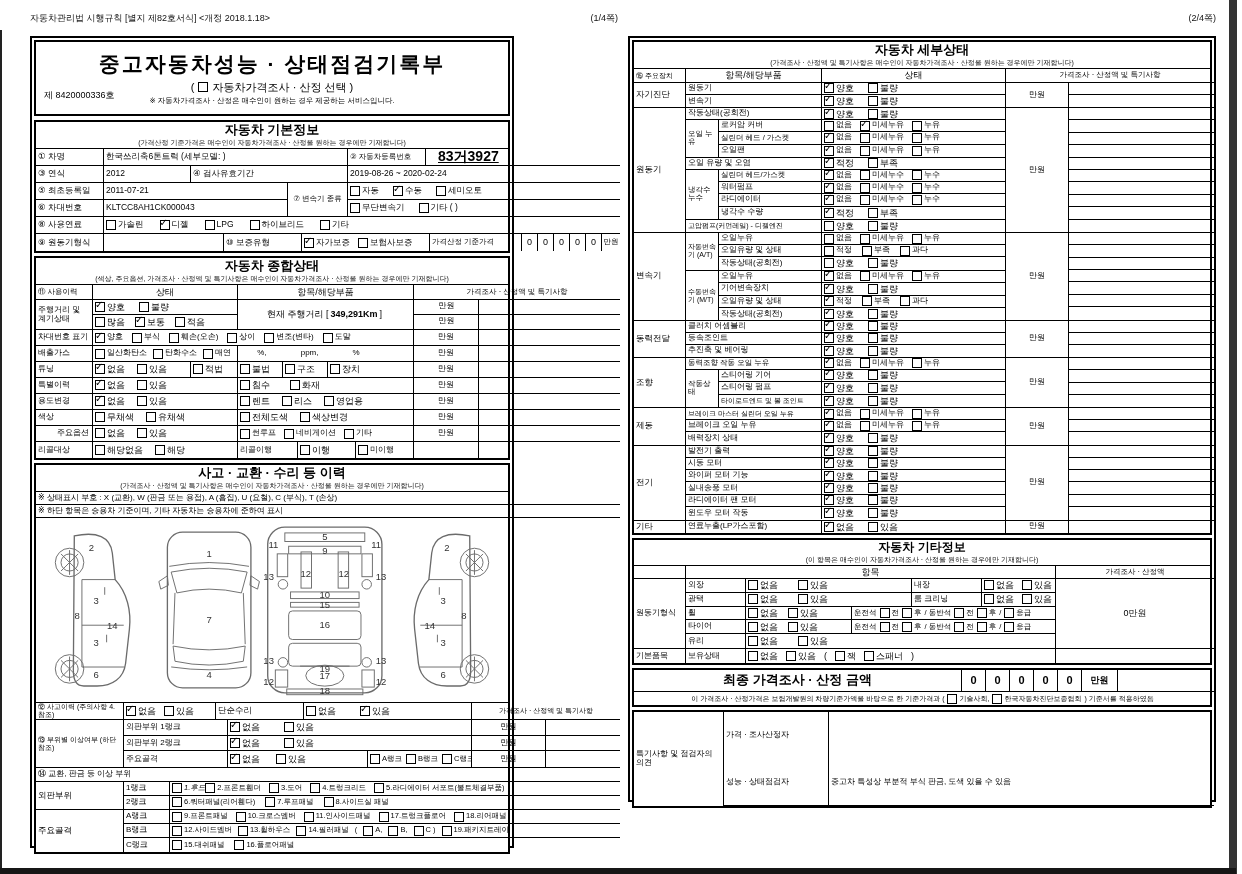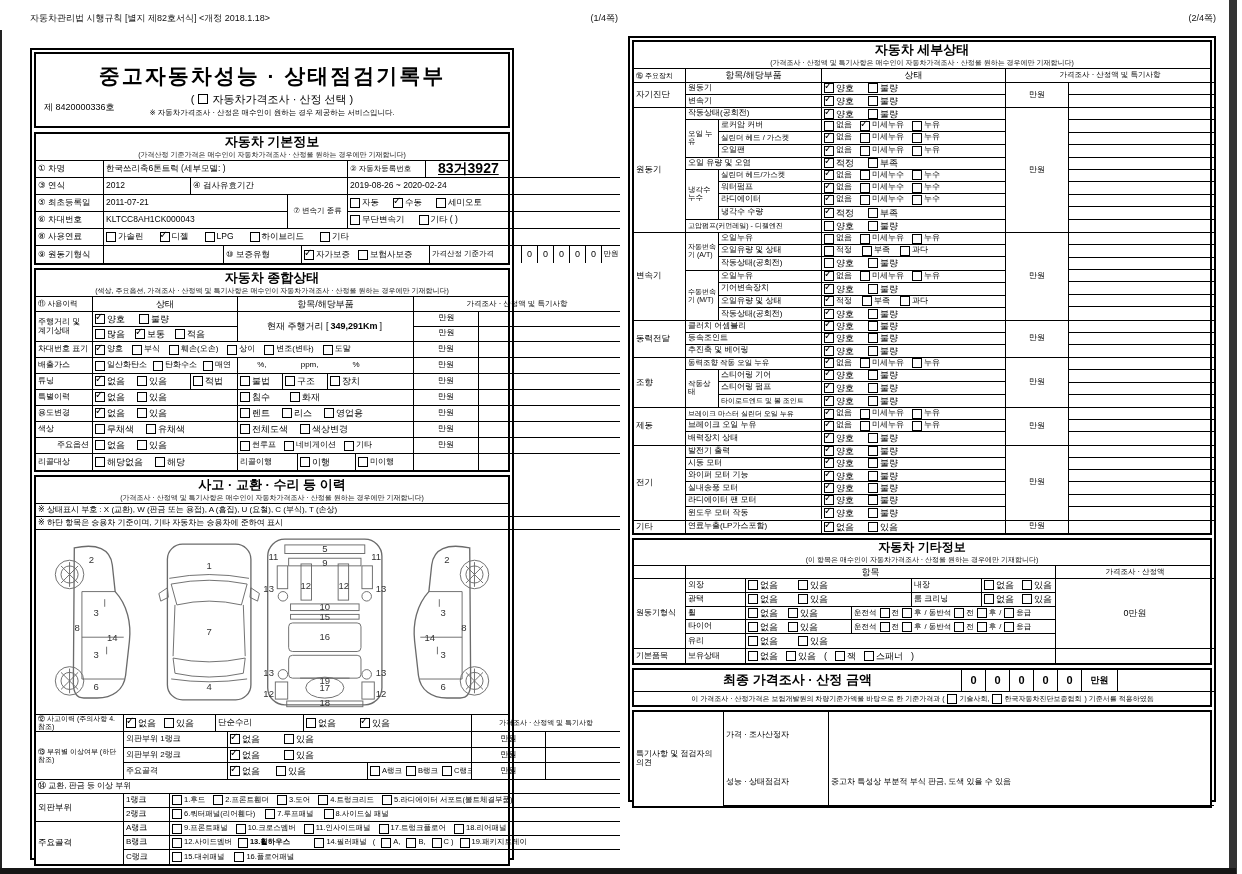--- a/index.html
+++ b/index.html
@@ -1,20 +1,20 @@
 <!DOCTYPE html>
 <html><head>
 <meta charset="utf-8">
 <style>
   html,body{margin:0;padding:0;background:#fff;}
   body{font-family:"Liberation Sans","DejaVu Sans",sans-serif;color:#000;}
   .sheet{position:relative;width:1242px;height:874px;background:#fff;overflow:hidden;}
   .meta{position:absolute;top:12px;font-size:9px;color:#111;}
   .page{position:absolute;border:2px solid #000;background:#fff;box-sizing:border-box;padding:2px;}
-  #page1{left:30px;top:48px;width:484px;height:812px;}
+  #page1{left:30px;top:36px;width:484px;height:812px;}
   #page2{left:628px;top:36px;width:588px;height:766px;}
   .sectionbox{border:2px solid #000;box-sizing:border-box;margin-bottom:3px;background:#fff;}
   .sec-title{font-size:13px;font-weight:bold;text-align:center;line-height:15px;height:15px;}
   .sec-note{font-size:7px;text-align:center;line-height:11px;height:11px;color:#111;white-space:nowrap;overflow:hidden;}
   
   .titlebox{border:2px solid #000;box-sizing:border-box;height:76px;margin-bottom:4px;position:relative;text-align:center;}
   .main-title{font-size:21px;font-weight:bold;letter-spacing:2px;margin-top:8px;}
   .subtitle{font-size:11px;margin-top:2px;}
   .svc-note{font-size:7.5px;margin-top:1px;}
   .docno{position:absolute;left:8px;bottom:12px;font-size:9px;}
@@ -821,21 +821,21 @@
           <div class="trow" style="height: 28px;">
             <div class="tcell br bb" style="flex: 0 0 88px; width: 88px; font-size: 8.5px;">
               <span class="txt">외판부위</span>
             </div>
             <div class="tcell nest bb" style="flex: 0 0 496px; width: 496px;">
               <div class="trow" style="height: 14px;">
                 <div class="tcell br bb" style="flex: 0 0 46px; width: 46px; font-size: 8px;">
                   <span class="txt">1랭크</span>
                 </div>
                 <div class="tcell bb" style="flex: 0 0 450px; width: 450px; font-size: 7.5px;">
-                  <span class="pt" style="margin-right: 8px;">
+                  <span class="pt" style=" font-style: italic;">
                     <span class="cb"></span>
                     <span class="cbl">1.후드</span>
                   </span>
                   <span class="pt" style="margin-right: 8px;">
                     <span class="cb"></span>
                     <span class="cbl">2.프론트휀더</span>
                   </span>
                   <span class="pt" style="margin-right: 8px;">
                     <span class="cb"></span>
                     <span class="cbl">3.도어</span>
@@ -905,21 +905,21 @@
               </div>
               <div class="trow" style="height: 14px;">
                 <div class="tcell br bb" style="flex: 0 0 46px; width: 46px; font-size: 8px;">
                   <span class="txt">B랭크</span>
                 </div>
                 <div class="tcell bb" style="flex: 0 0 450px; width: 450px; font-size: 7.5px;">
                   <span class="pt" style="margin-right: 6px;">
                     <span class="cb"></span>
                     <span class="cbl">12.사이드멤버</span>
                   </span>
-                  <span class="pt" style="margin-right: 24px; font-weight: bold;">
+                  <span class="pt" style="margin-right: 6px;">
                     <span class="cb"></span>
                     <span class="cbl">13.휠하우스</span>
                   </span>
                   <span class="pt" style="margin-right: 6px;">
                     <span class="cb"></span>
                     <span class="cbl">14.필러패널</span>
                   </span>
                   <span class="ptx" style="margin-right: 6px;">(</span>
                   <span class="pt" style="margin-right: 6px;">
                     <span class="cb"></span>

